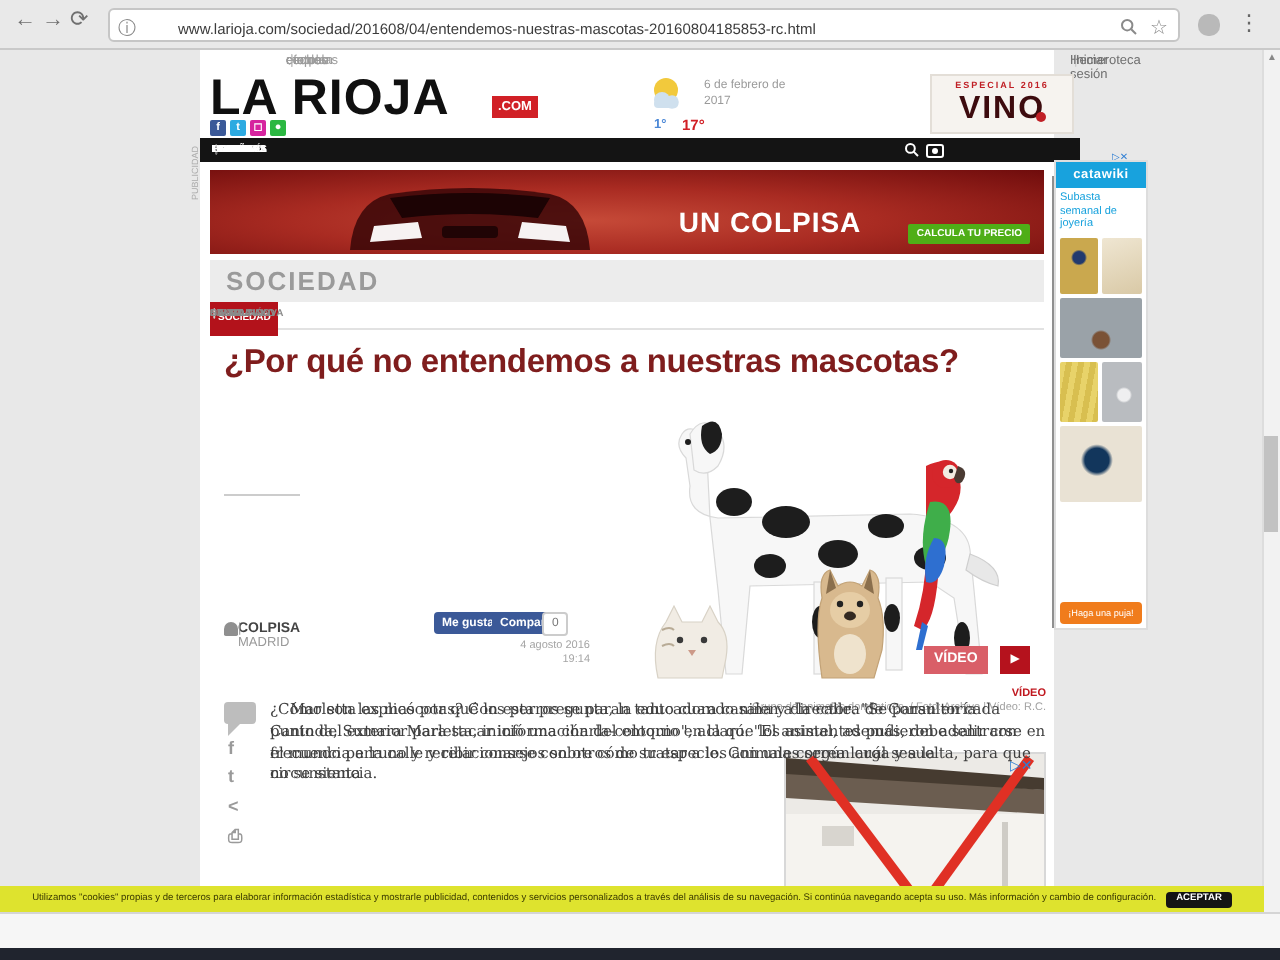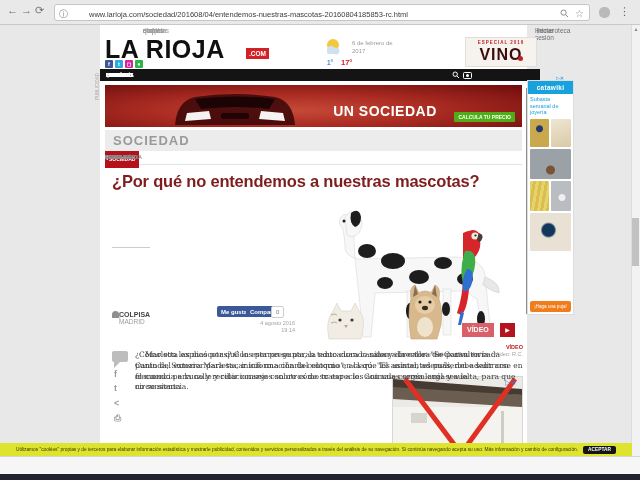--- a/index.html
+++ b/index.html
@@ -222,21 +222,21 @@
 
   <div class="pubvert">PUBLICIDAD</div>
   <div class="banner">
     <svg style="left:60px;top:2px" width="140" height="40" viewBox="0 0 140 40">
       <path d="M10 38 Q12 14 30 10 Q70 4 110 10 Q128 14 130 38 Z" fill="#3a0708" opacity="0.85"></path>
       <path d="M30 12 Q70 7 110 12 L104 22 Q70 18 36 22 Z" fill="#1c0304"></path>
       <polygon points="22,26 44,24 46,32 20,34" fill="#fff" opacity="0.95"></polygon>
       <polygon points="118,26 96,24 94,32 120,34" fill="#fff" opacity="0.95"></polygon>
       <rect x="56" y="26" width="28" height="6" rx="2" fill="#200405"></rect>
     </svg>
-    <div class="bl2">UN SOCIEDAD</div>
+    <div class="bl2">UN COLPISA</div>
     <div class="bbtn">CALCULA TU PRECIO</div>
   </div>
 
   <div class="secband">
     <div class="secttl">SOCIEDAD</div>
   </div>
   <div class="subnav">
       <span class="subact">SOCIEDAD</span>
       <span>SALUD</span>
       <span class="nsep" style="color:#ccc">|</span>

